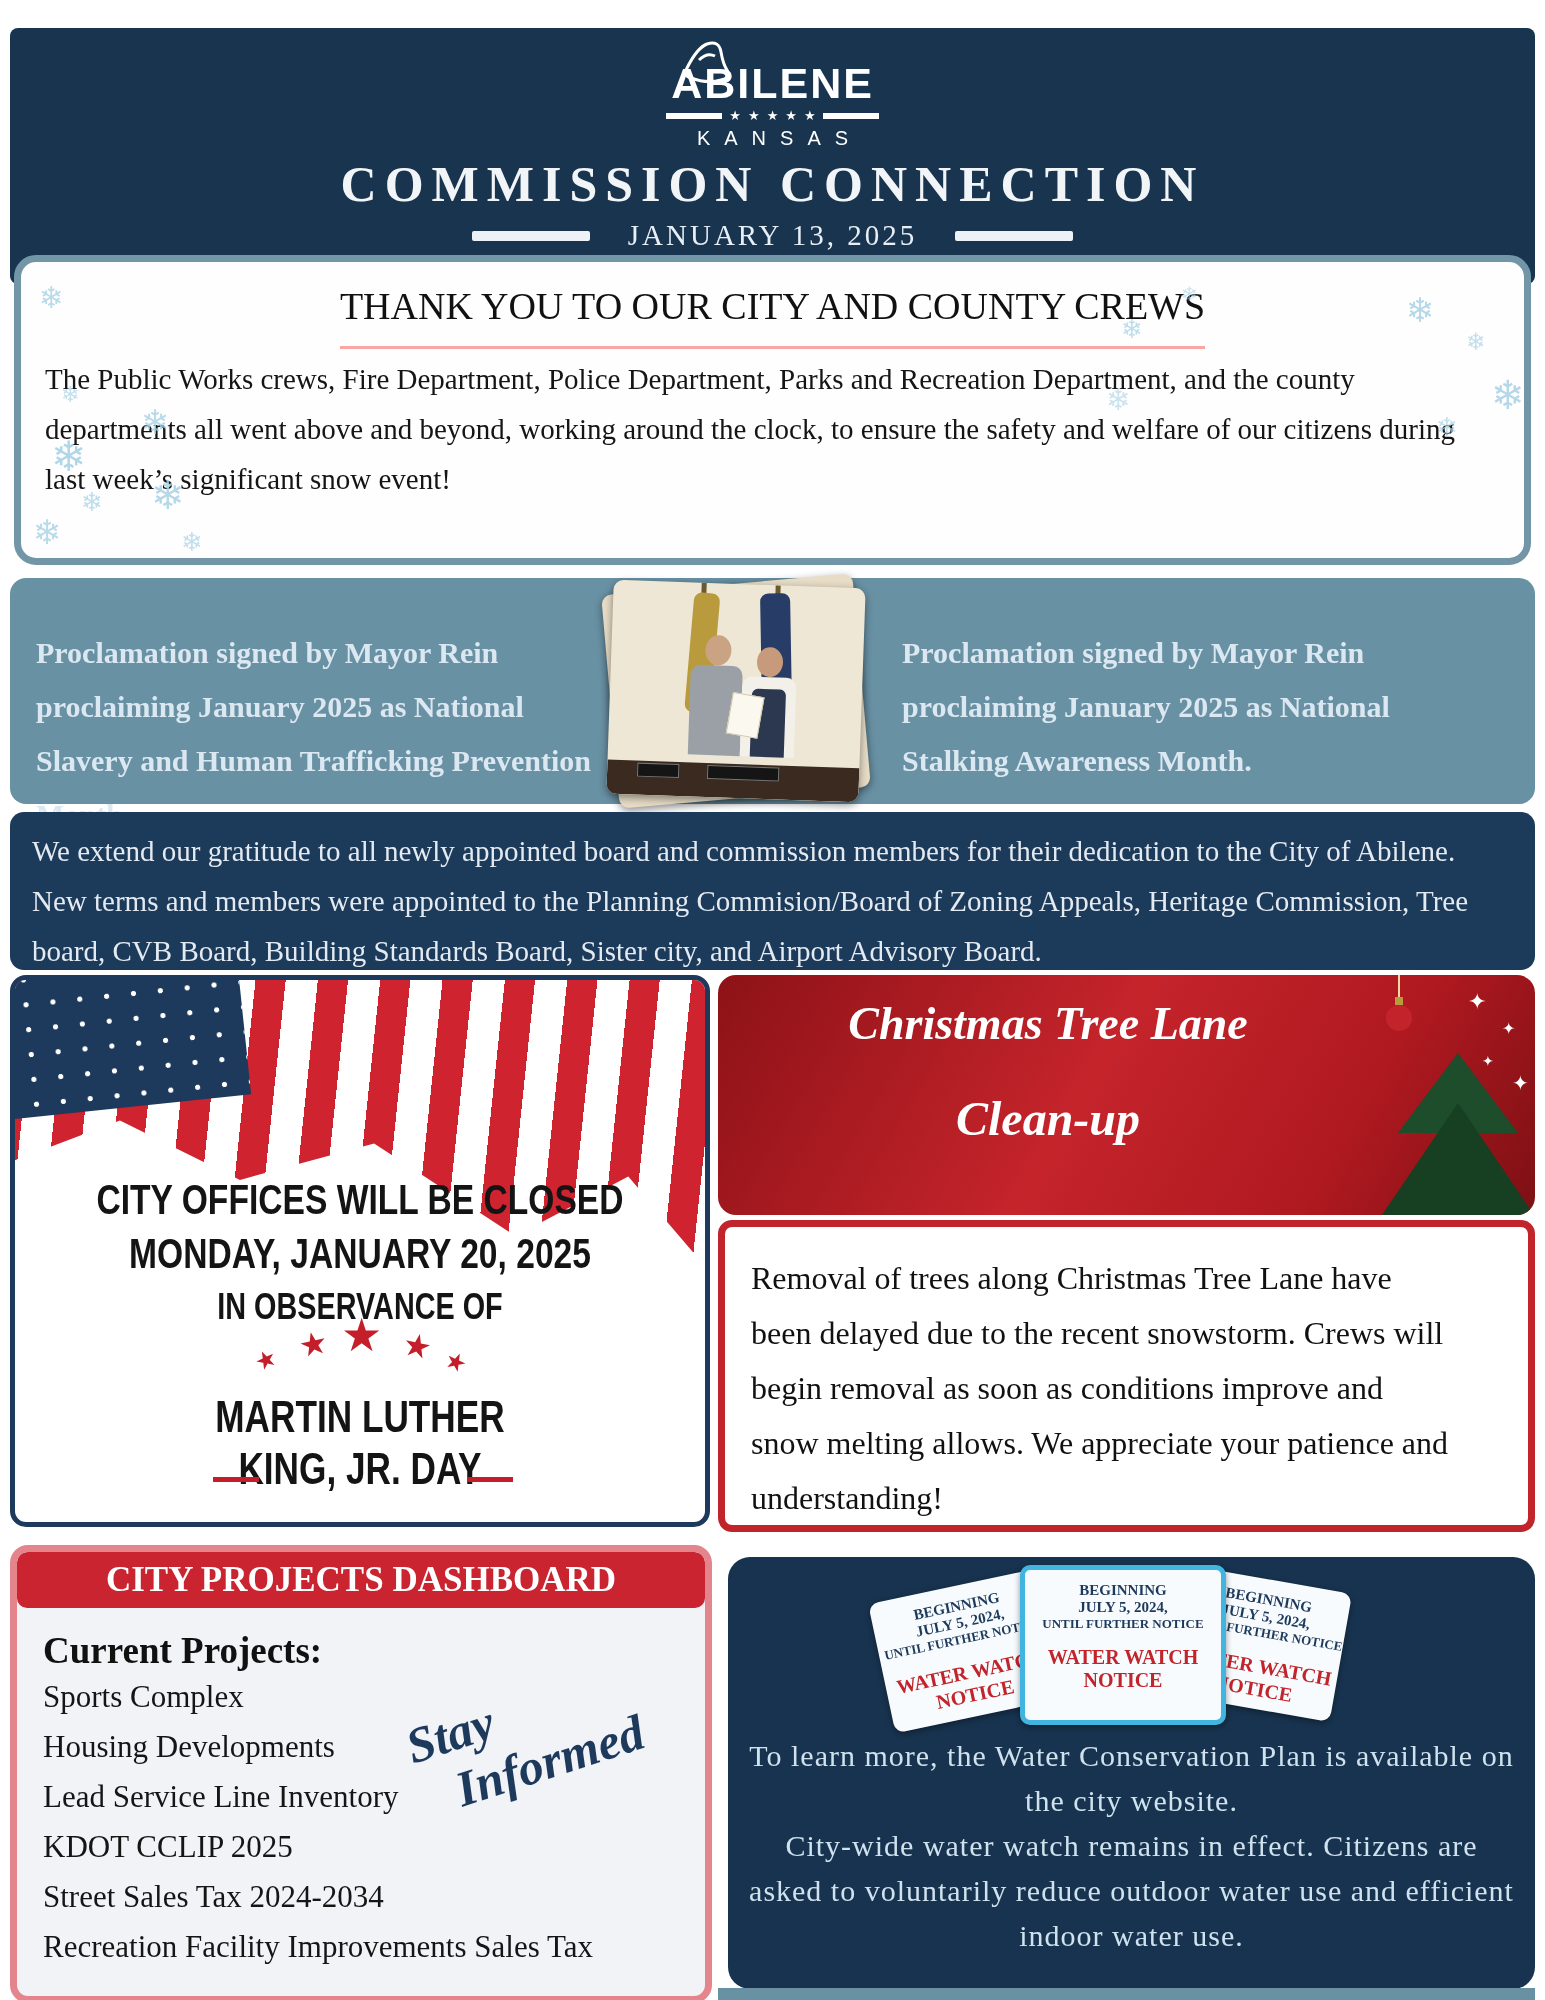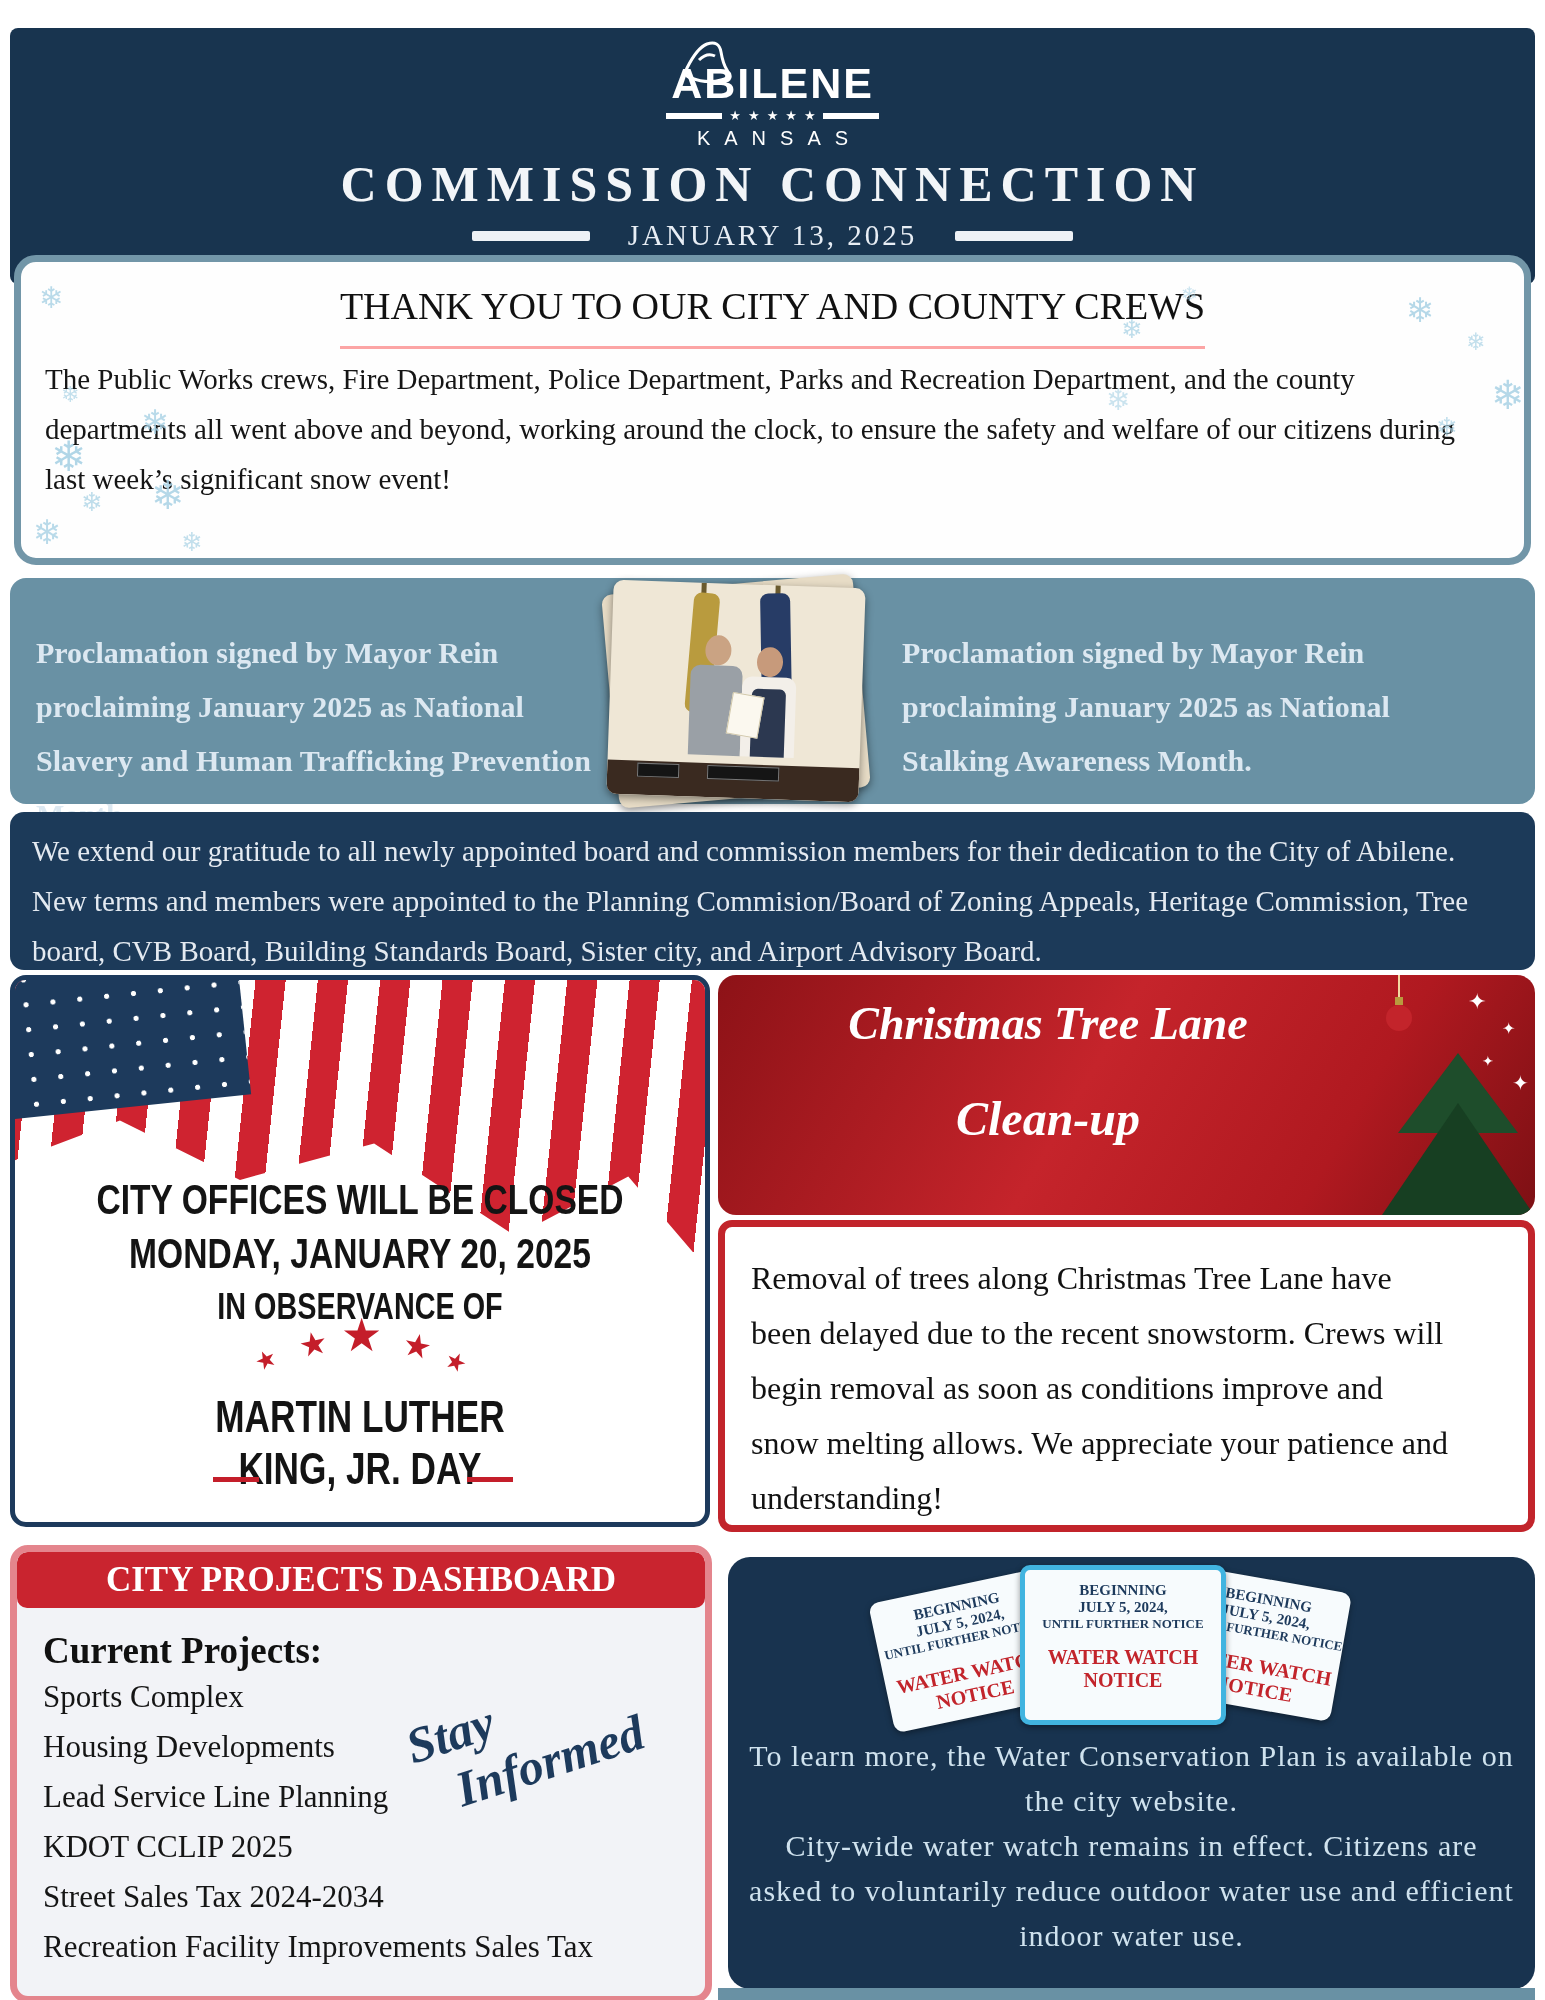--- a/index.html
+++ b/index.html
@@ -250,21 +250,21 @@
 
   <div class="xbody">
     <p>Removal of trees along Christmas Tree Lane have been delayed due to the recent snowstorm. Crews will begin removal as soon as conditions improve and snow melting allows. We appreciate your patience and understanding!</p>
   </div>
 
   <div class="proj">
     <div class="proj-head">CITY PROJECTS DASHBOARD</div>
     <div class="proj-sub">Current Projects:</div>
     <div class="proj-item">Sports Complex</div>
     <div class="proj-item">Housing Developments</div>
-    <div class="proj-item">Lead Service Line Planning</div>
+    <div class="proj-item">Lead Service Line Inventory</div>
     <div class="proj-item">KDOT CCLIP 2025</div>
     <div class="proj-item">Street Sales Tax 2024-2034</div>
     <div class="proj-item">Recreation Facility Improvements Sales Tax</div>
     <div class="stay">
       <span>Stay</span>
       <span class="s2">Informed</span>
     </div>
   </div>
 
   <div class="water">

